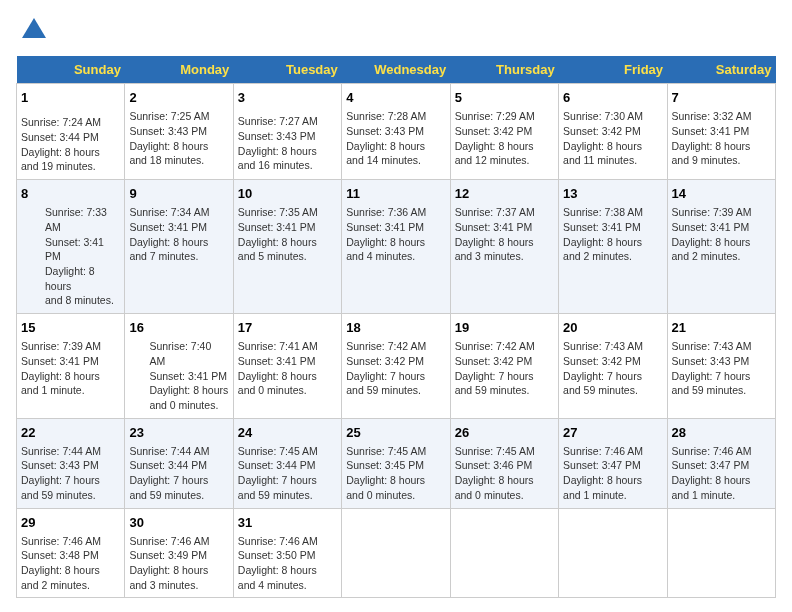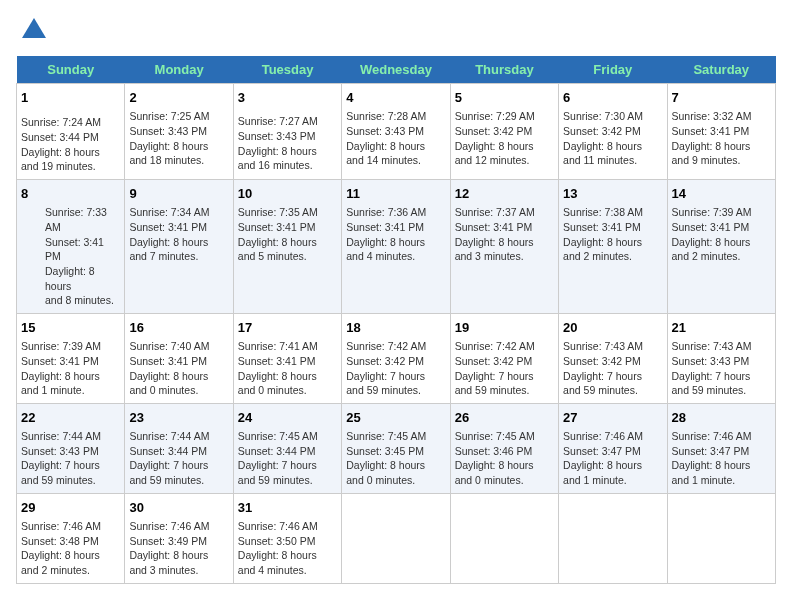--- a/index.html
+++ b/index.html
@@ -48,23 +48,23 @@
       font-size: 14px;
       color: #555;
     }
     table {
       width: 100%;
       border-collapse: collapse;
       font-size: 11px;
     }
     th {
       background-color: #2a6db5;
-      color: #86efac;
+      color: #fde047;
       padding: 6px 4px;
-      text-align: center;
+      text-align: right;
       font-size: 13px;
       font-weight: bold;
     }
     td {
       vertical-align: top;
       padding: 5px 4px;
       border: 1px solid #ccc;
       width: 14.28%;
       min-height: 80px;
       line-height: 1.4;
@@ -226,21 +226,21 @@
       <tr>
         <td>
           <span class="day-num">15</span>
           <div class="day-info" style="white-space: pre-line;">Sunrise: 7:39 AM
 Sunset: 3:41 PM
 Daylight: 8 hours
 and 1 minute.</div>
         </td>
         <td>
           <span class="day-num">16</span>
-          <div class="day-info" style="white-space: pre-line;">Sunrise: 7:40 AM
+          <div class="day-info" style="white-space: pre-line; margin-left: 20px;">Sunrise: 7:40 AM
 Sunset: 3:41 PM
 Daylight: 8 hours
 and 0 minutes.</div>
         </td>
         <td>
           <span class="day-num">17</span>
           <div class="day-info" style="white-space: pre-line;">Sunrise: 7:41 AM
 Sunset: 3:41 PM
 Daylight: 8 hours
 and 0 minutes.</div>

